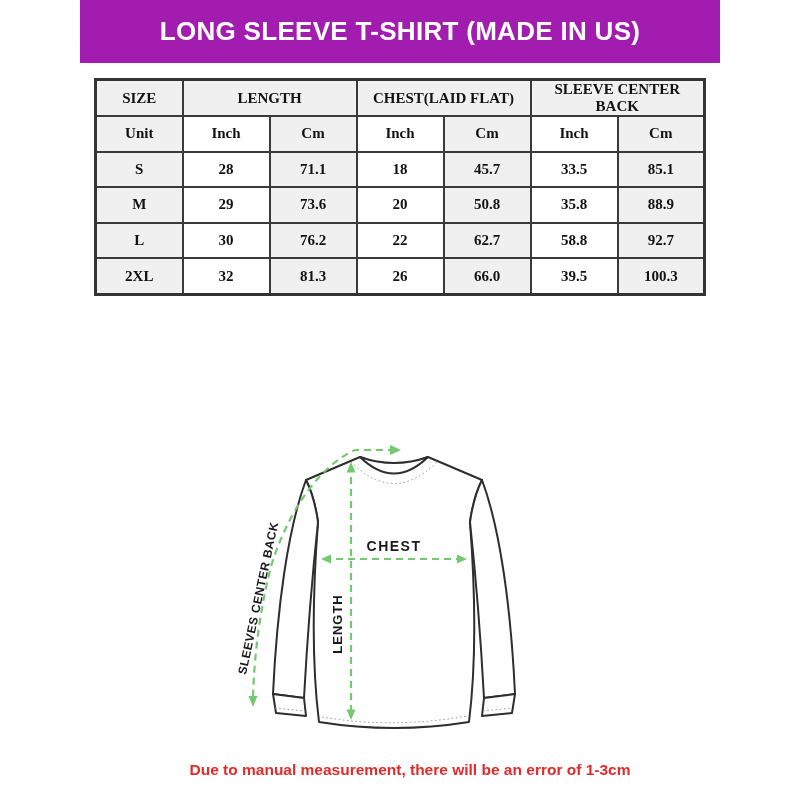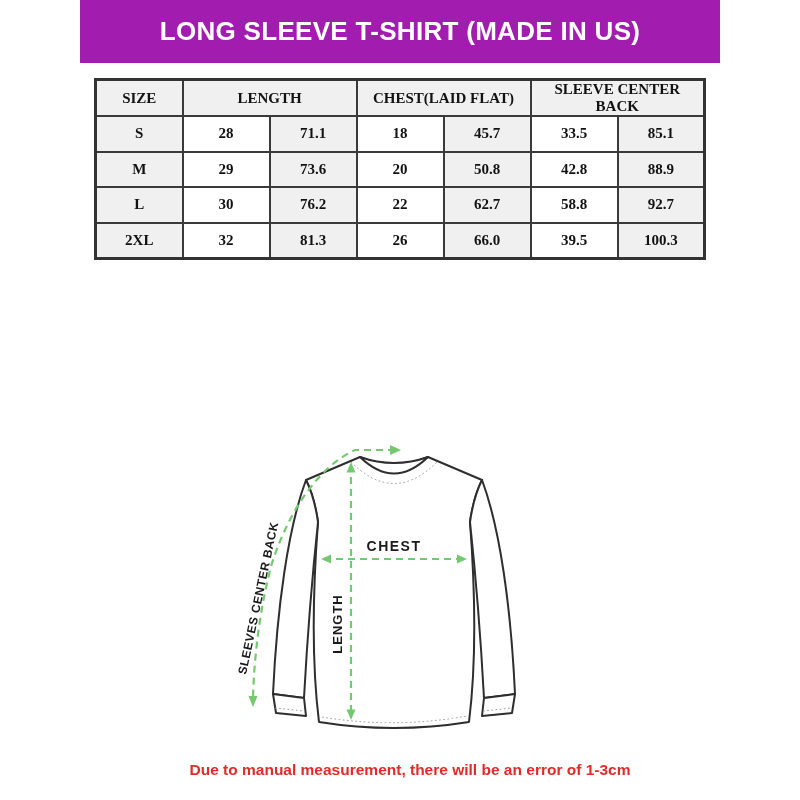--- a/index.html
+++ b/index.html
@@ -54,35 +54,44 @@
     <col style="width:14.2857%">
   </colgroup>
   <tbody>
     <tr>
       <th class="g">SIZE</th>
       <th class="g" colspan="2">LENGTH</th>
       <th class="g" colspan="2">CHEST(LAID FLAT)</th>
       <th class="g" colspan="2">SLEEVE CENTER BACK</th>
     </tr>
     <tr>
+      <td class="g">Unit</td>
+      <td>Inch</td>
+      <td class="g">Cm</td>
+      <td>Inch</td>
+      <td class="g">Cm</td>
+      <td>Inch</td>
+      <td class="g">Cm</td>
+    </tr>
+    <tr>
       <td class="g">S</td>
       <td>28</td>
       <td class="g">71.1</td>
       <td>18</td>
       <td class="g">45.7</td>
       <td>33.5</td>
       <td class="g">85.1</td>
     </tr>
     <tr>
       <td class="g">M</td>
       <td>29</td>
       <td class="g">73.6</td>
       <td>20</td>
       <td class="g">50.8</td>
-      <td>42.8</td>
+      <td>35.8</td>
       <td class="g">88.9</td>
     </tr>
     <tr>
       <td class="g">L</td>
       <td>30</td>
       <td class="g">76.2</td>
       <td>22</td>
       <td class="g">62.7</td>
       <td>58.8</td>
       <td class="g">92.7</td>

